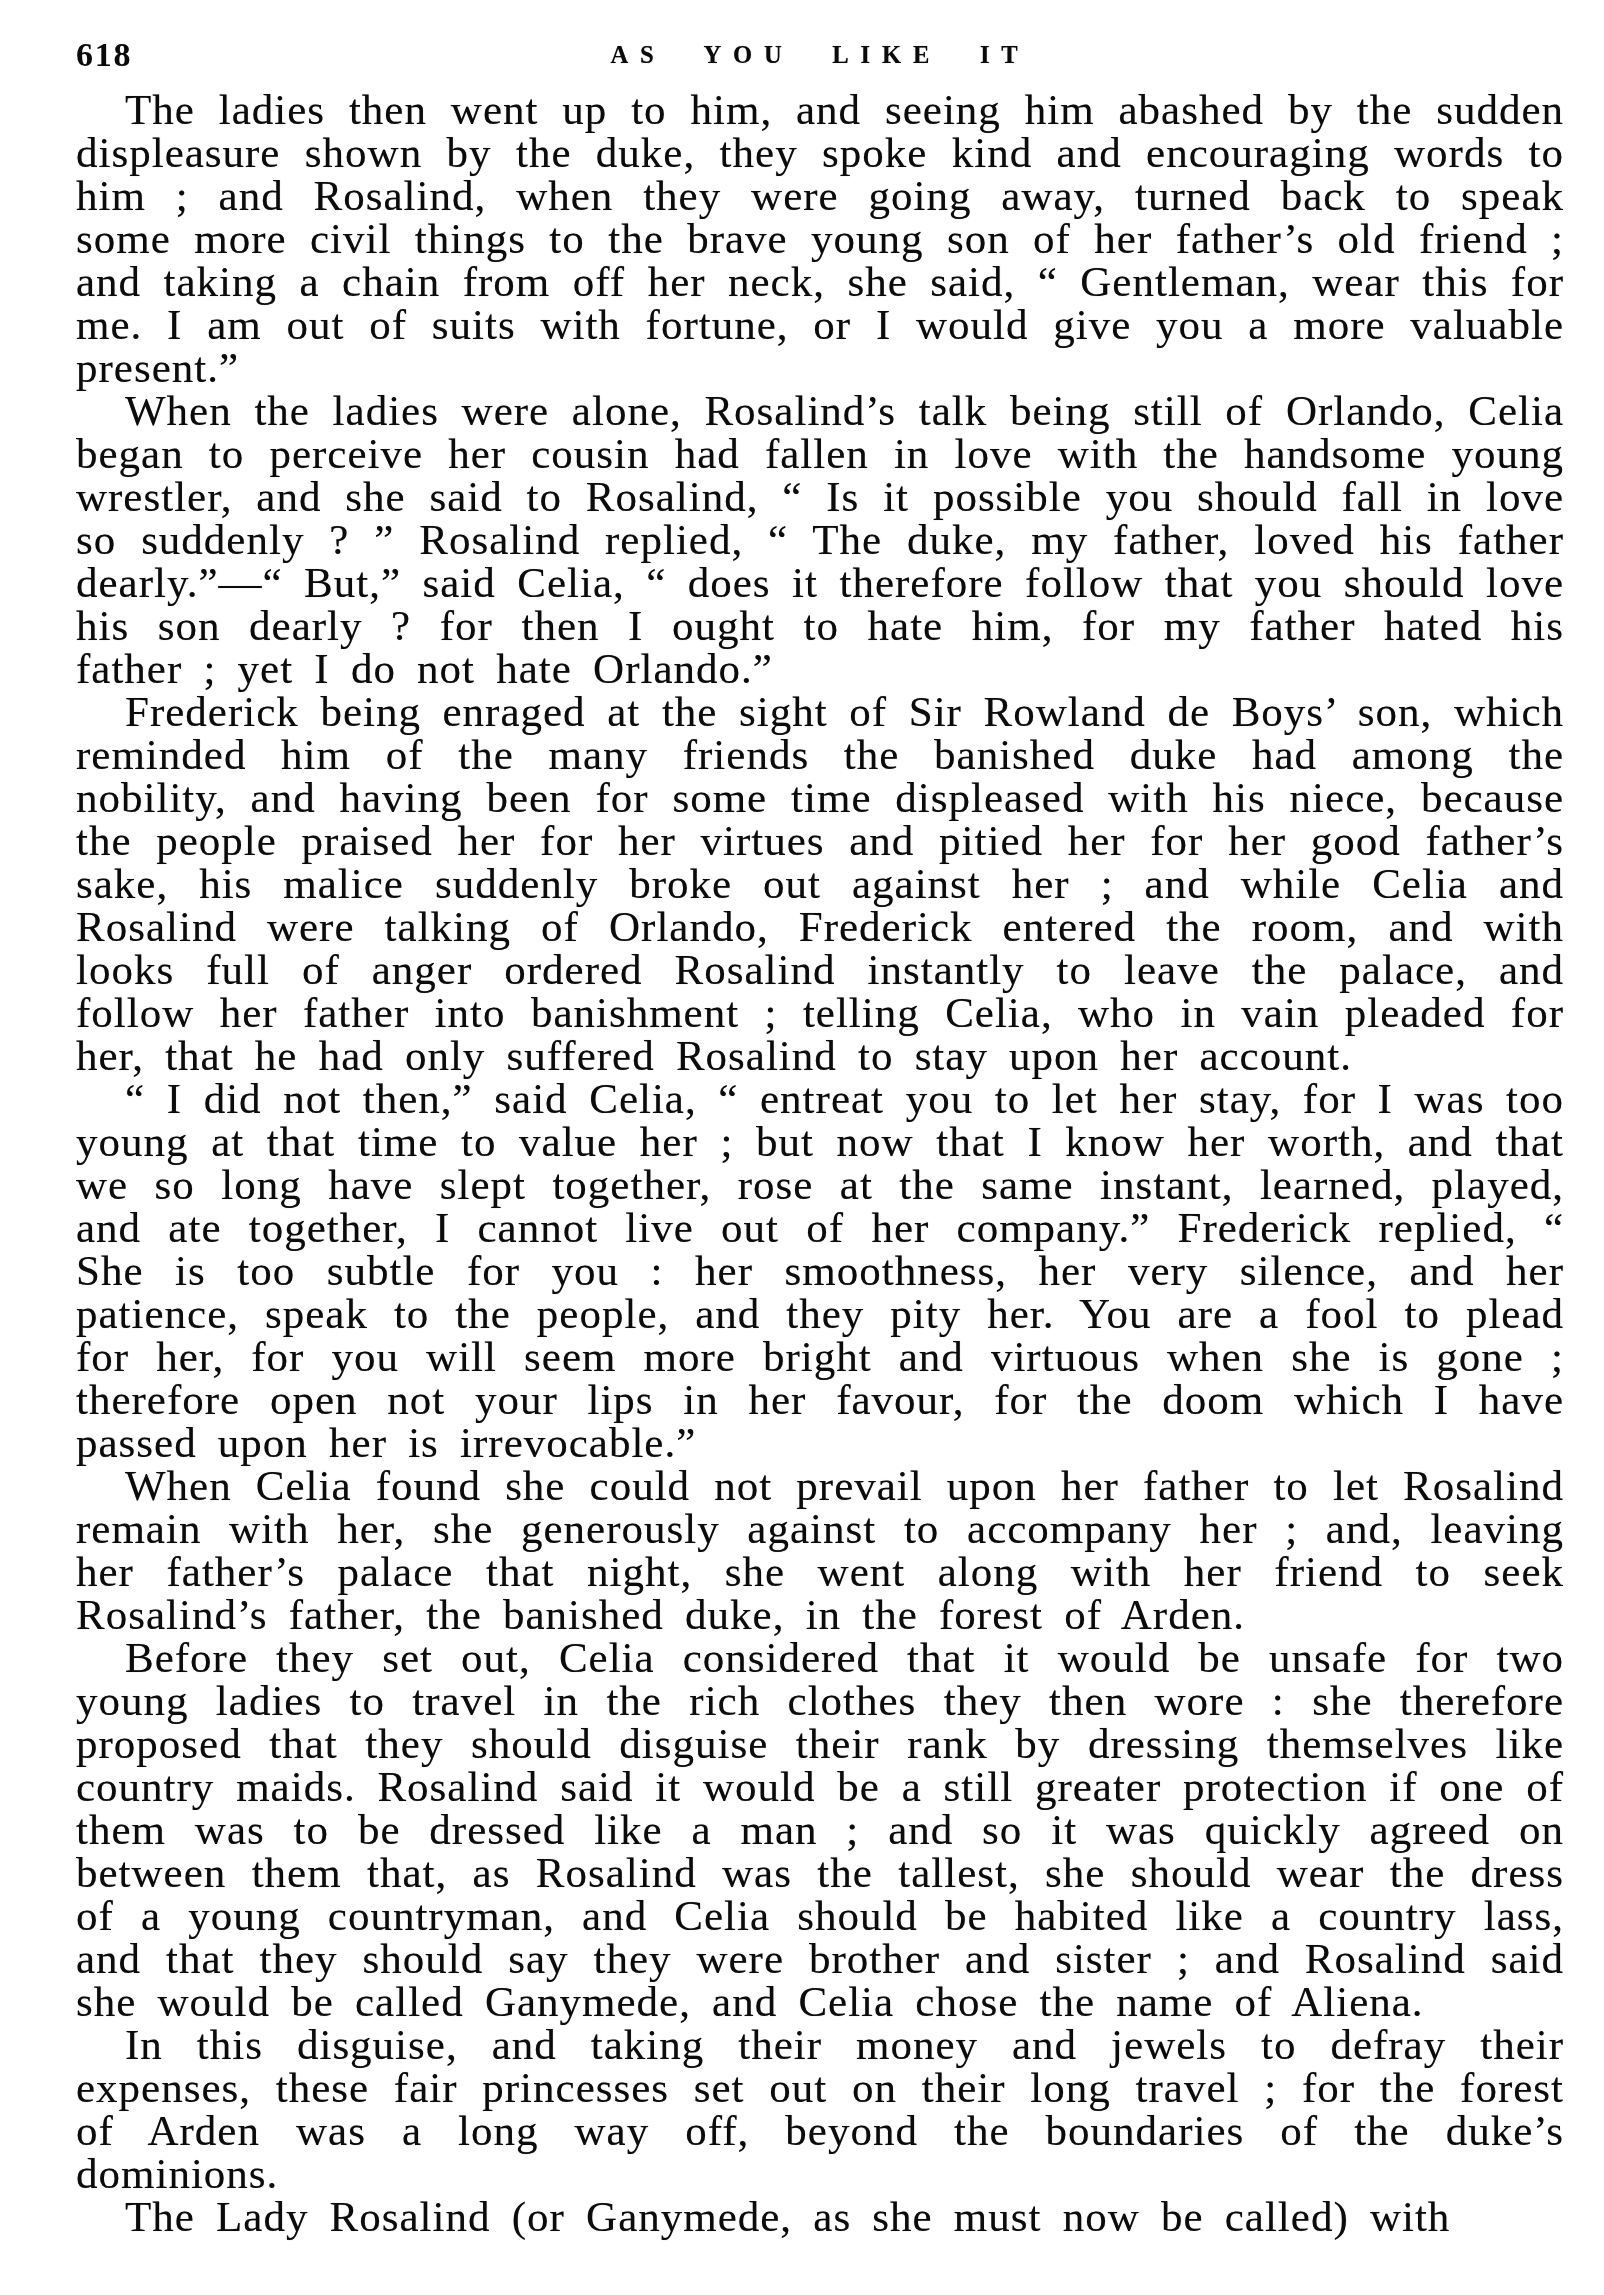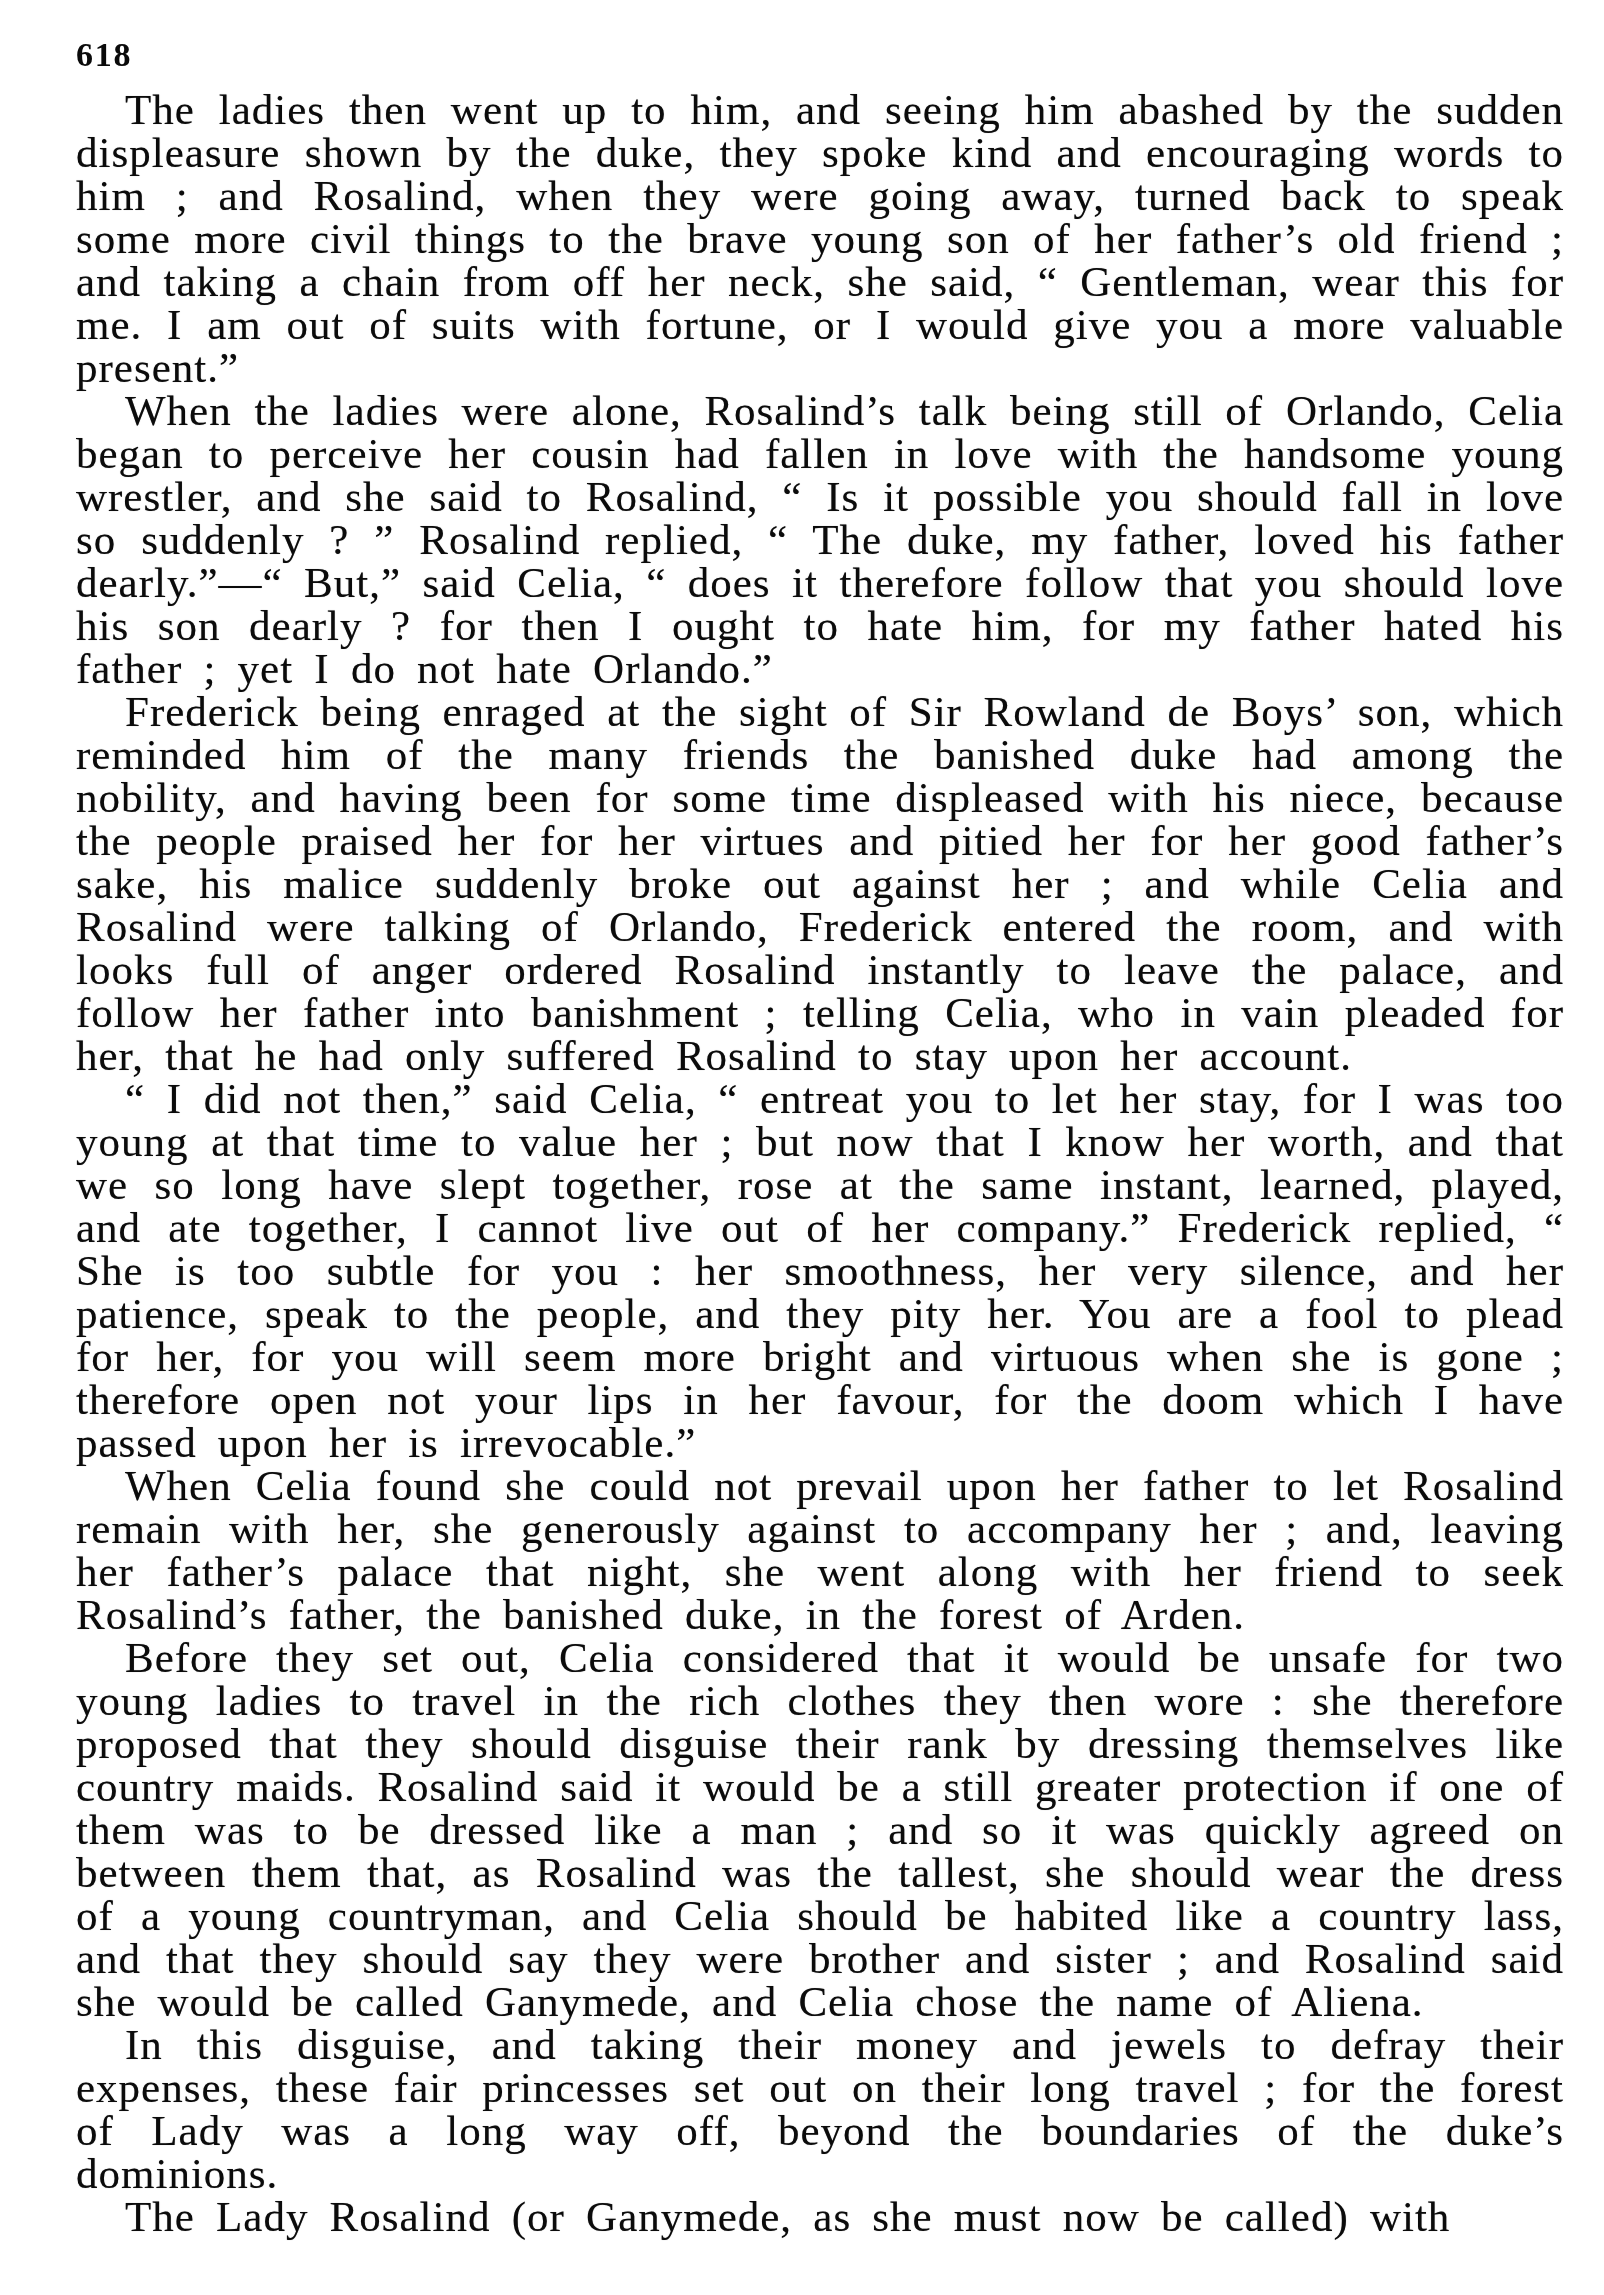--- a/index.html
+++ b/index.html
@@ -60,27 +60,28 @@
     text-shadow: 0 0 0.8px rgba(0,0,0,0.45);
   }
 </style>
 </head>
 <body>
 
 <div class="page">
 
   <div class="page-header">
     <span class="page-number">618</span>
+    <span class="running-title">AS YOU LIKE IT</span>
   </div>
 
   <div class="body-text">
     <p>The ladies then went up to him, and seeing him abashed by the sudden displeasure shown by the duke, they spoke kind and encouraging words to him ;  and Rosalind, when they were going away, turned back to speak some more civil things to the brave young son of her father’s old friend ;  and taking a chain from off her neck, she said, “ Gentleman, wear this for me.  I am out of suits with fortune, or I would give you a more valuable present.”</p>
     <p>When the ladies were alone, Rosalind’s talk being still of Orlando, Celia began to perceive her cousin had fallen in love with the handsome young wrestler, and she said to Rosalind, “ Is it possible you should fall in love so suddenly ? ”  Rosalind replied, “ The duke, my father, loved his father dearly.”—“ But,” said Celia, “ does it therefore follow that you should love his son dearly ? for then I ought to hate him, for my father hated his father ;  yet I do not hate Orlando.”</p>
     <p>Frederick being enraged at the sight of Sir Rowland de Boys’ son, which reminded him of the many friends the banished duke had among the nobility, and having been for some time displeased with his niece, because the people praised her for her virtues and pitied her for her good father’s sake, his malice suddenly broke out against her ;  and while Celia and Rosalind were talking of Orlando, Frederick entered the room, and with looks full of anger ordered Rosalind instantly to leave the palace, and follow her father into banishment ;  telling Celia, who in vain pleaded for her, that he had only suffered Rosalind to stay upon her account.</p>
     <p>“ I did not then,” said Celia, “ entreat you to let her stay, for I was too young at that time to value her ;  but now that I know her worth, and that we so long have slept together, rose at the same instant, learned, played, and ate together, I cannot live out of her company.”  Frederick replied, “ She is too subtle for you :  her smoothness, her very silence, and her patience, speak to the people, and they pity her.  You are a fool to plead for her, for you will seem more bright and virtuous when she is gone ;  therefore open not your lips in her favour, for the doom which I have passed upon her is irrevocable.”</p>
     <p>When Celia found she could not prevail upon her father to let Rosalind remain with her, she generously against to accompany her ;  and, leaving her father’s palace that night, she went along with her friend to seek Rosalind’s father, the banished duke, in the forest of Arden.</p>
     <p>Before they set out, Celia considered that it would be unsafe for two young ladies to travel in the rich clothes they then wore :  she therefore proposed that they should disguise their rank by dressing themselves like country maids.  Rosalind said it would be a still greater protection if one of them was to be dressed like a man ;  and so it was quickly agreed on between them that, as Rosalind was the tallest, she should wear the dress of a young countryman, and Celia should be habited like a country lass, and that they should say they were brother and sister ;  and Rosalind said she would be called Ganymede, and Celia chose the name of Aliena.</p>
-    <p>In this disguise, and taking their money and jewels to defray their expenses, these fair princesses set out on their long travel ;  for the forest of Lady was a long way off, beyond the boundaries of the duke’s dominions.</p>
+    <p>In this disguise, and taking their money and jewels to defray their expenses, these fair princesses set out on their long travel ;  for the forest of Arden was a long way off, beyond the boundaries of the duke’s dominions.</p>
     <p>The Lady Rosalind (or Ganymede, as she must now be called) with</p>
   </div>
 
 </div>
 
 
 </body></html>

